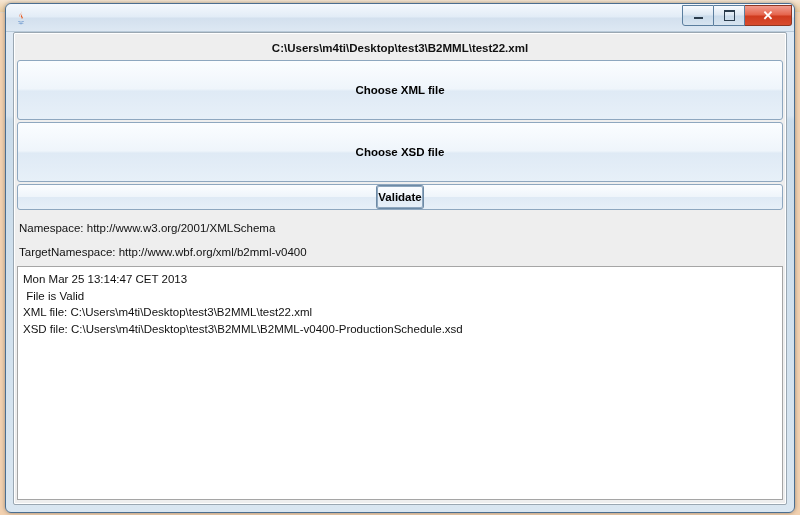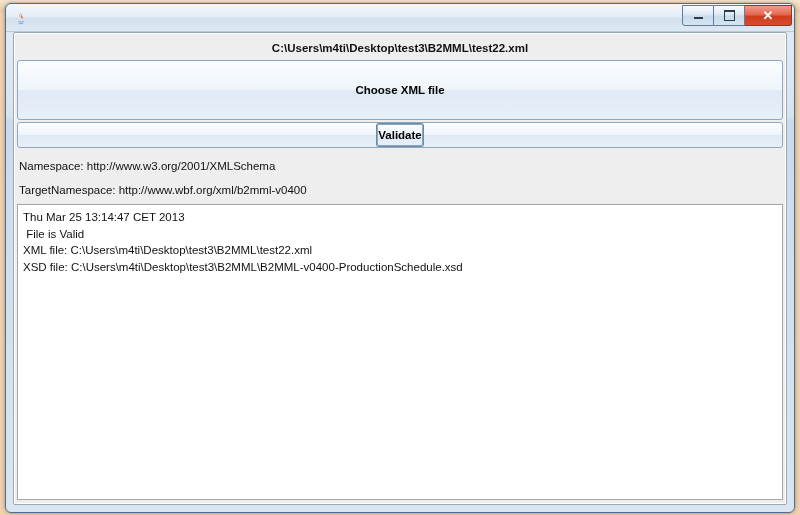--- a/index.html
+++ b/index.html
@@ -154,27 +154,28 @@
           <span class="glyph-x">✕</span>
         </div>
     </div>
   </div>
 
   <div class="client">
     <div class="stack">
       <div class="path-label">C:\Users\m4ti\Desktop\test3\B2MML\test22.xml</div>
       <button class="swing-btn">Choose XML file</button>
 
+      <button class="swing-btn">Choose XSD file</button>
 
       <div class="validate-row">
         <button class="swing-btn small">Validate</button>
       </div>
 
       <div class="ns-label">Namespace: http://www.w3.org/2001/XMLSchema</div>
       <div class="ns-label">TargetNamespace: http://www.wbf.org/xml/b2mml-v0400</div>
 
-      <div class="output">Thu Mar 25 13:14:47 CET 2013
+      <div class="output">Mon Mar 25 13:14:47 CET 2013
  File is Valid
 XML file: C:\Users\m4ti\Desktop\test3\B2MML\test22.xml
 XSD file: C:\Users\m4ti\Desktop\test3\B2MML\B2MML-v0400-ProductionSchedule.xsd</div>
     </div>
   </div>
 </div>
 
 </body></html>

